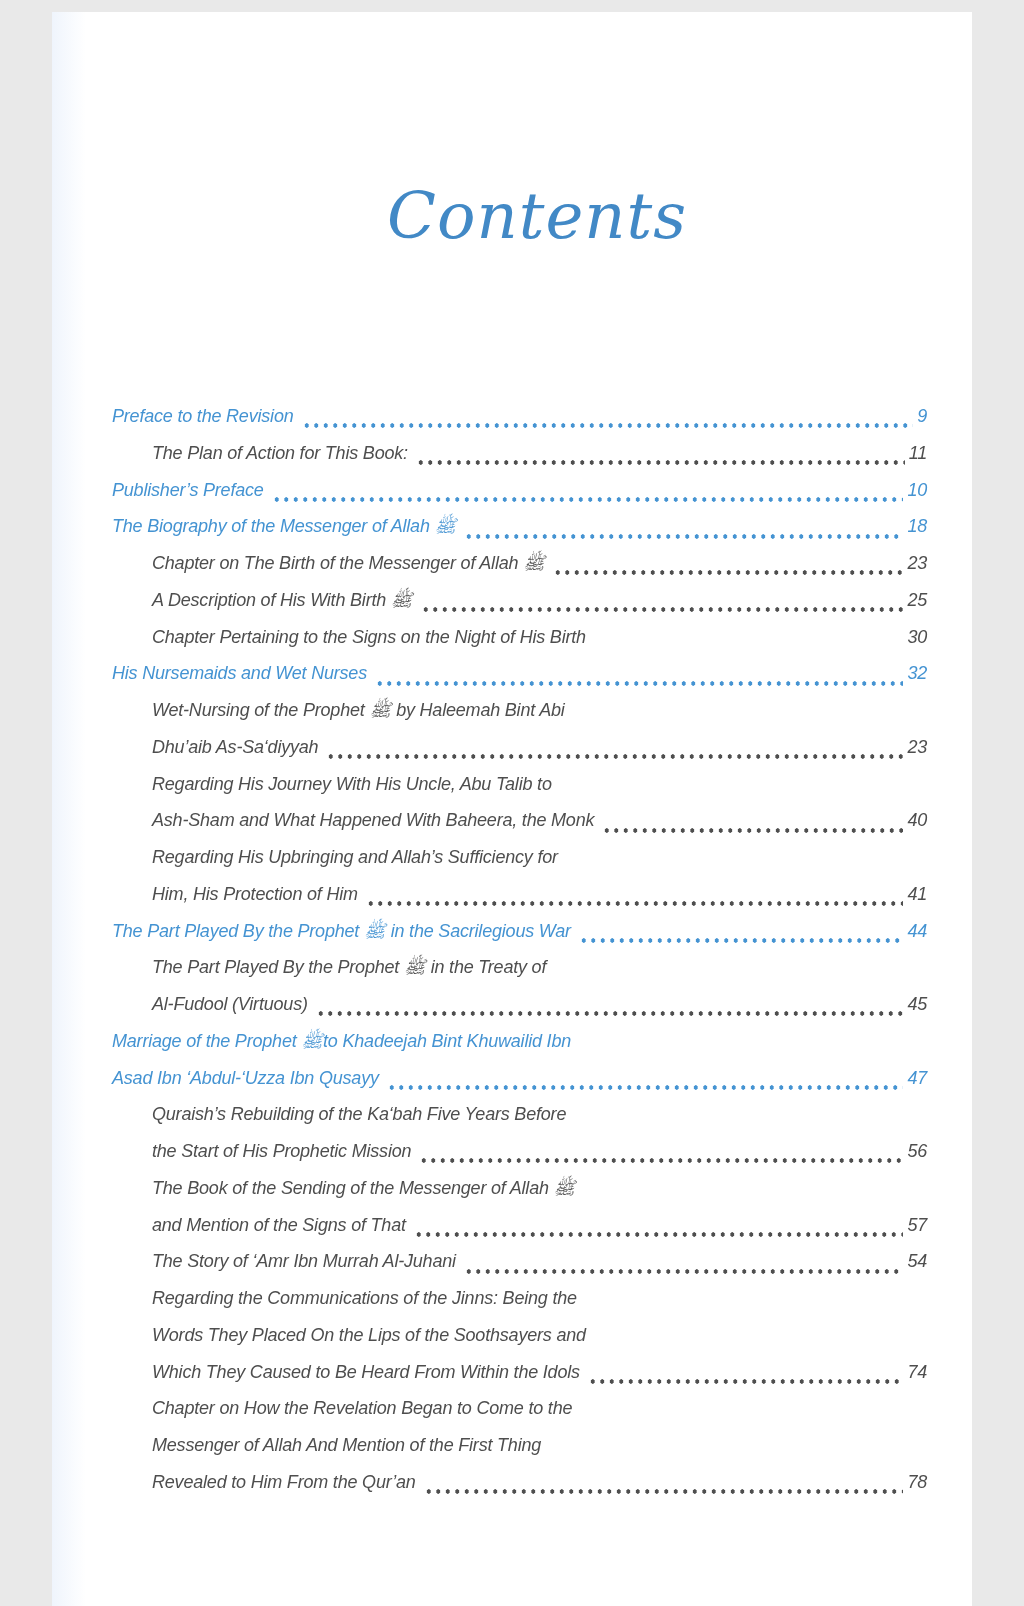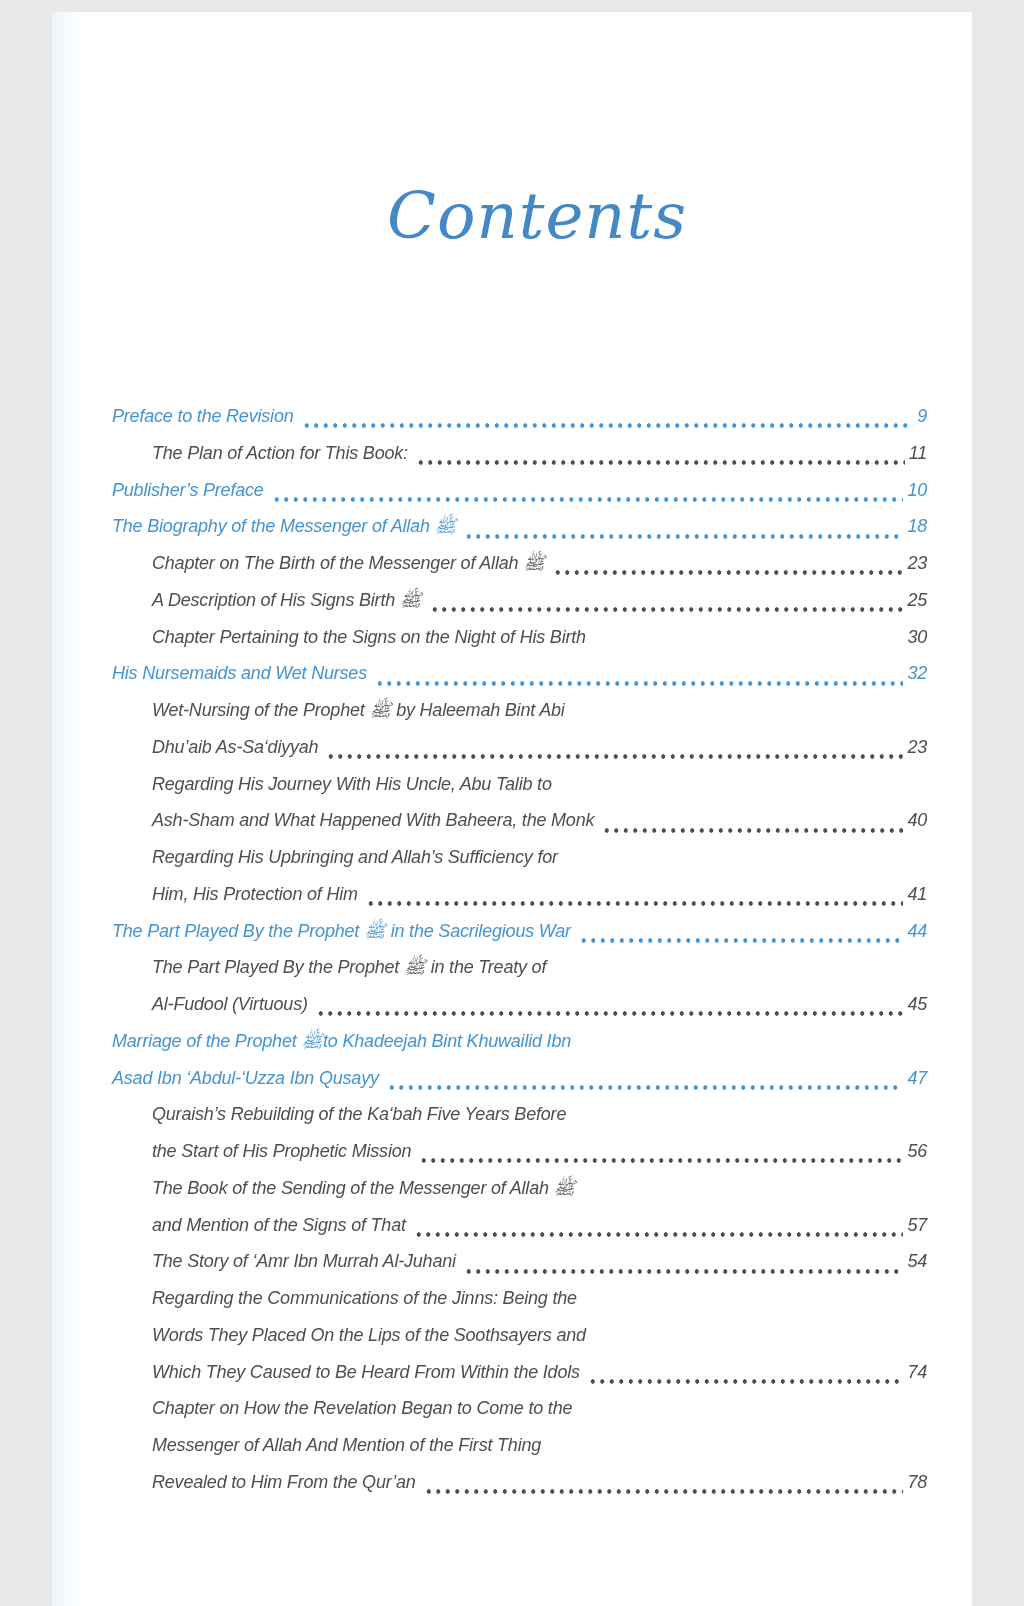--- a/index.html
+++ b/index.html
@@ -92,21 +92,21 @@
       </div>
       <div class="entry sub">
         <div class="line">
           <span class="text">Chapter on The Birth of the Messenger of Allah ﷺ</span>
           <span class="leader"></span>
           <span class="page-num">23</span>
         </div>
       </div>
       <div class="entry sub">
         <div class="line">
-          <span class="text">A Description of His Signs Birth ﷺ</span>
+          <span class="text">A Description of His With Birth ﷺ</span>
           <span class="leader"></span>
           <span class="page-num">25</span>
         </div>
       </div>
       <div class="entry sub">
         <div class="line">
           <span class="text">Chapter Pertaining to the Signs on the Night of His Birth</span>
           <span class="leader no-dots"></span>
           <span class="page-num">30</span>
         </div>

